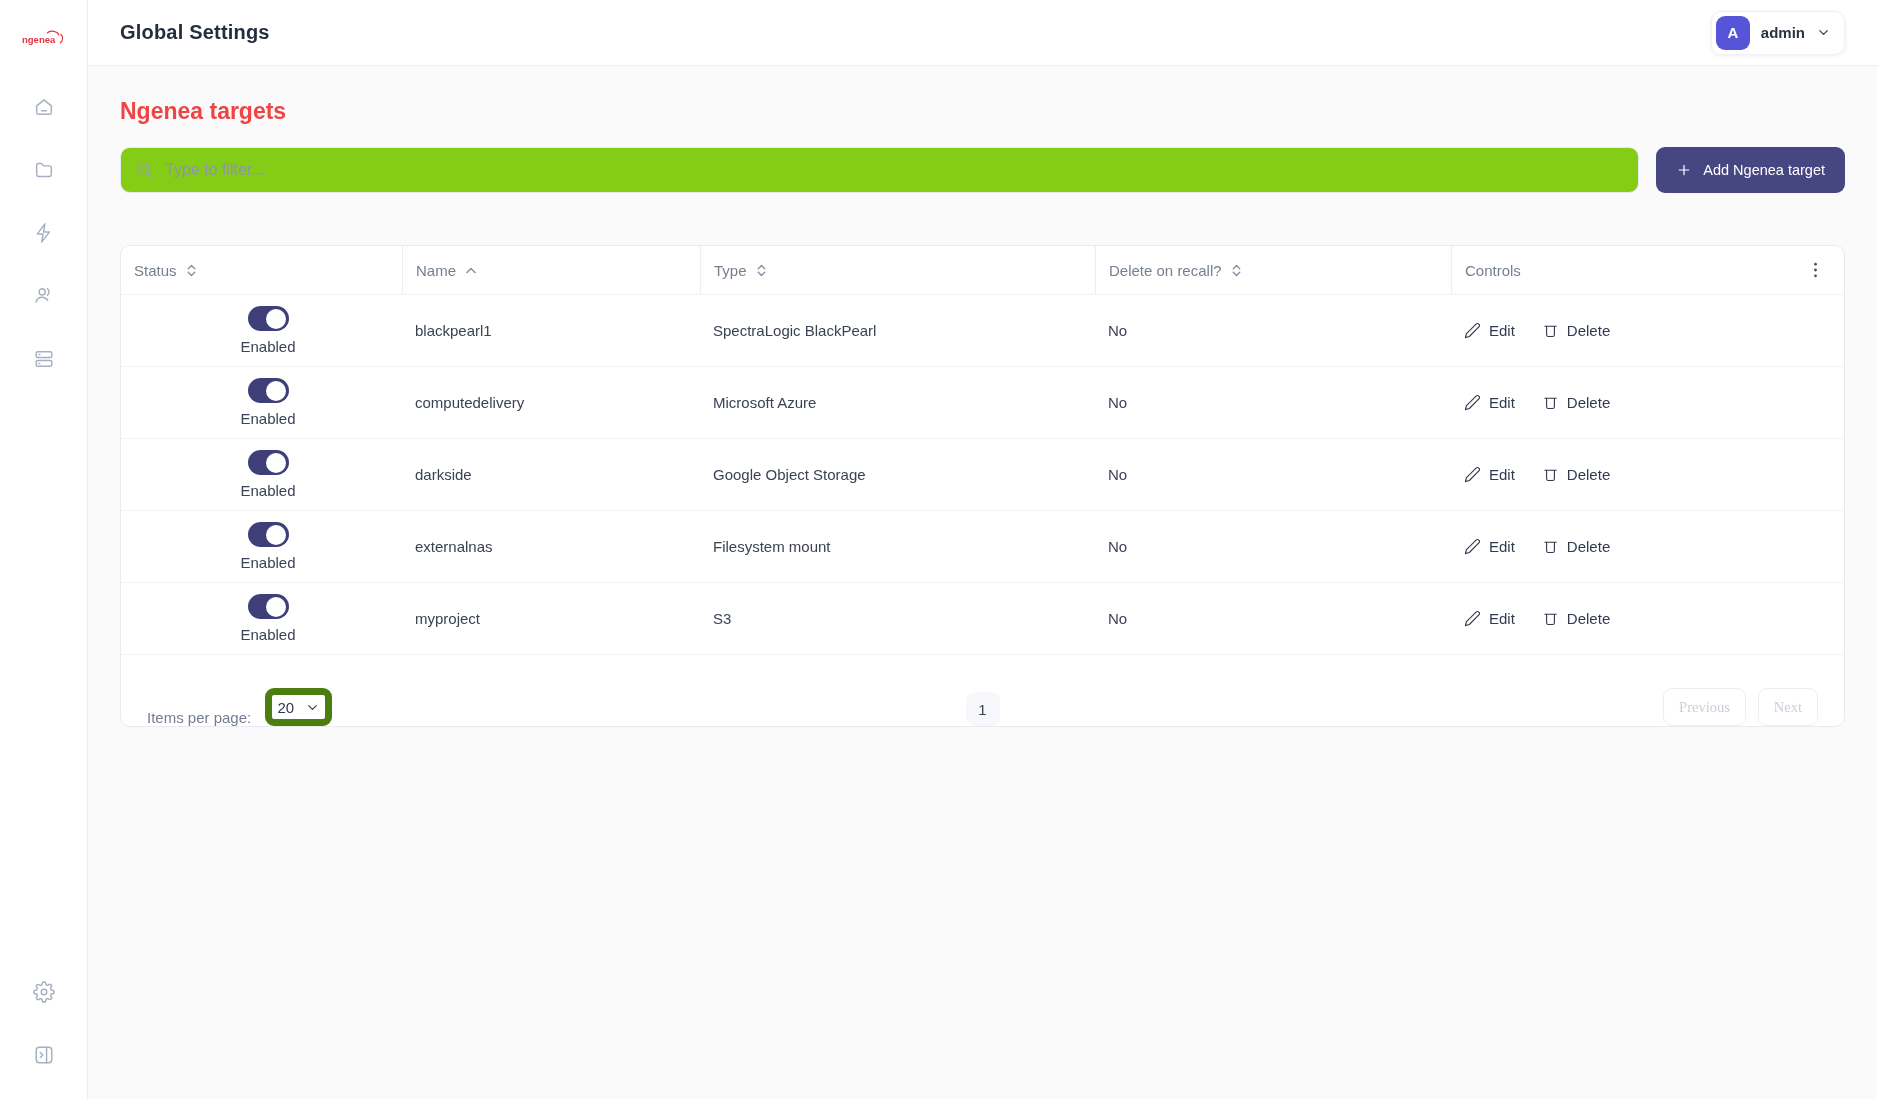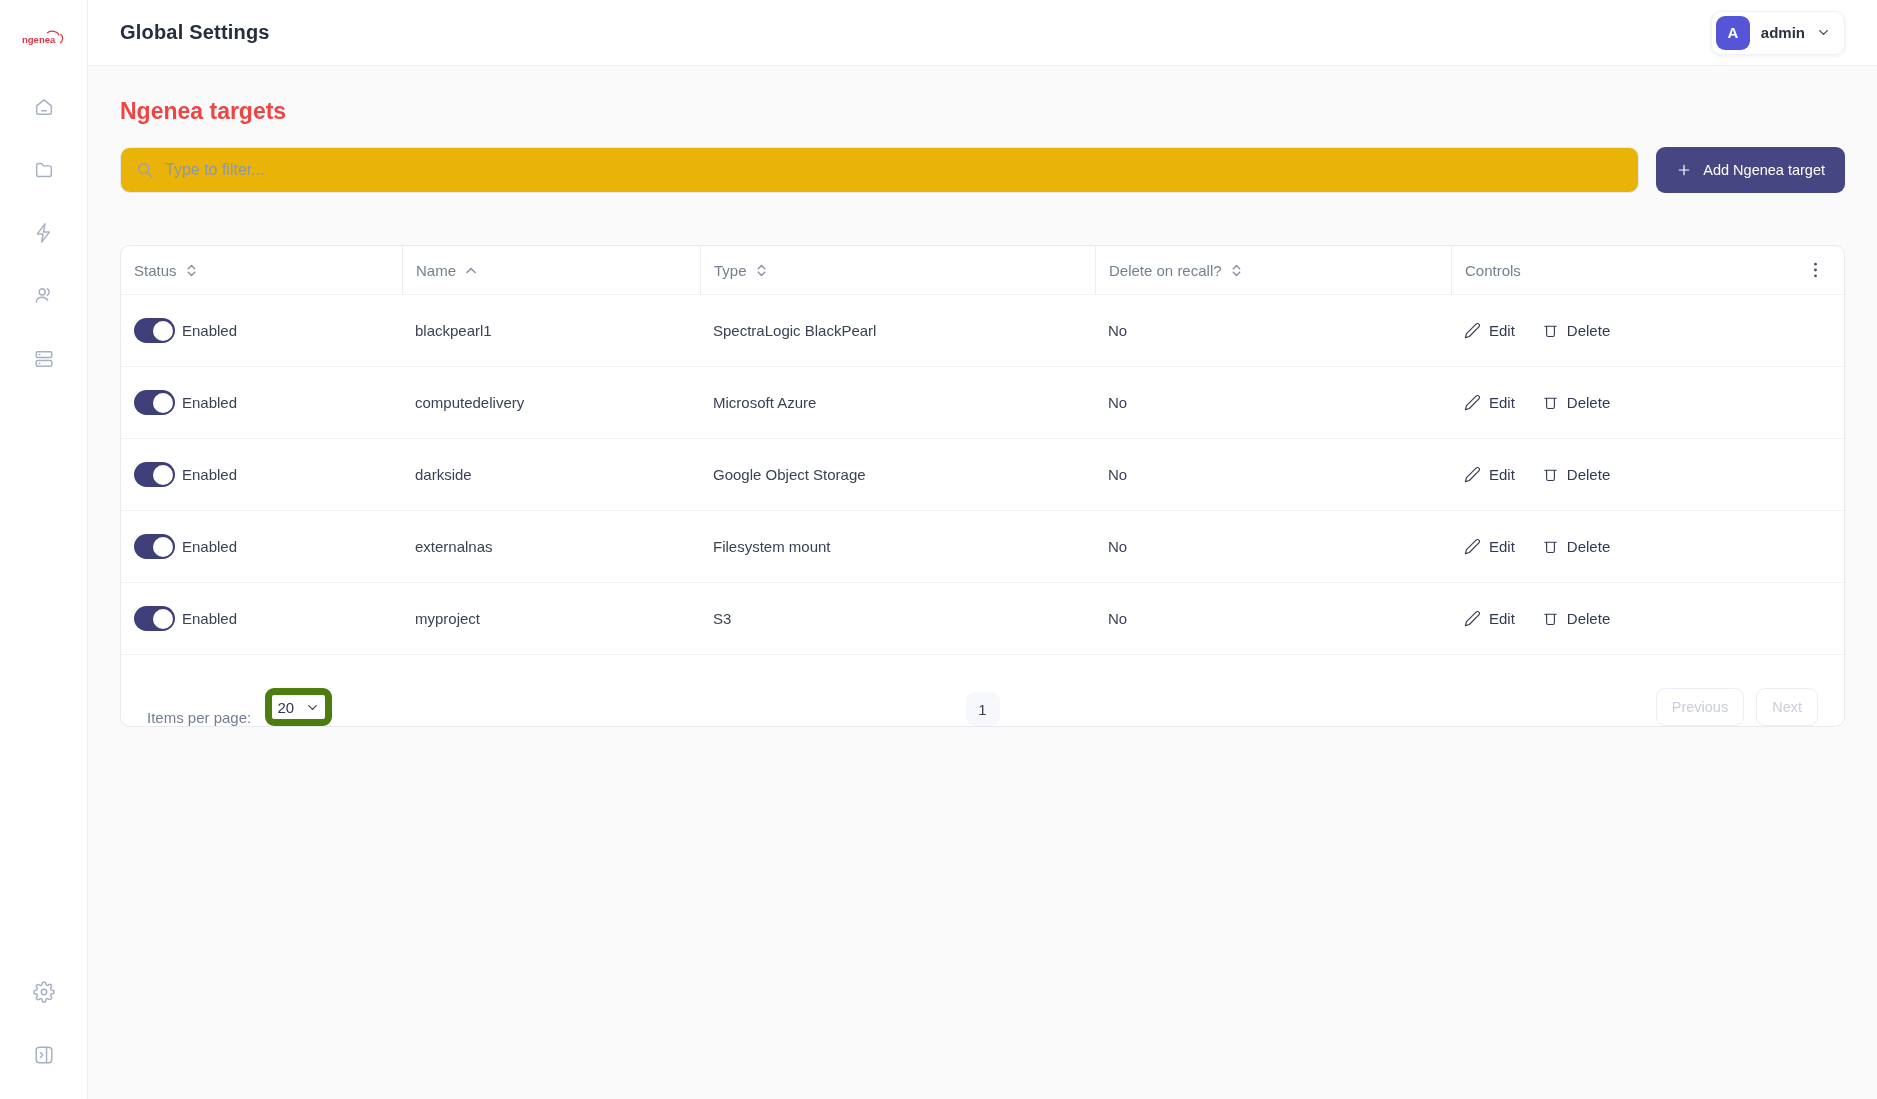--- a/index.html
+++ b/index.html
@@ -24,60 +24,60 @@
     border:1px solid #F0F1F5; box-shadow:0 1px 4px rgba(25,35,65,.07); border-radius:10px;
     padding:4px 13px 4px 4px; height:44px; cursor:pointer; }
   .avatar { width:34px; height:34px; border-radius:9px; background:#5655D7; color:#fff;
     font-weight:bold; font-size:15px; display:grid; place-items:center; }
   .user-name { font-size:15px; font-weight:bold; color:#2A3242; }
 
   .content { flex:1; background:#FAFAFB; padding:32px 32px 0; }
   .section-title { font-size:23px; font-weight:bold; color:#ef4444; margin-bottom:22px; }
 
   .toolbar { display:flex; gap:17px; }
-  .search-box { flex:1; height:46px; background:#eab308; border:1px solid #E7E9EF; border-radius:10px;
+  .search-box { flex:1; height:46px; background:#84cc16; border:1px solid #E7E9EF; border-radius:10px;
     display:flex; align-items:center; padding:0 14px; gap:10px; }
   .search-box input { flex:1; border:none; outline:none; background:transparent;
     font-size:16px; color:#3A4254; font-family:"Liberation Sans", sans-serif; }
   .search-box input::placeholder { color:#8D97A9; }
   .add-btn { height:46px; flex-shrink:0; background:#464683; color:#fff; border:none; border-radius:9px;
     font-size:14.5px; font-family:"Liberation Sans", sans-serif; padding:0 20px;
     display:flex; align-items:center; gap:11px; cursor:pointer; }
 
   
   .card { margin-top:52px; background:#fff; border:1px solid #E9EAF0; border-radius:10px; }
   .grid-row { display:grid; grid-template-columns:281px 298px 395px 356px 1fr; }
   .thead { height:48px; align-items:center; color:#75808F; font-size:15px; position:relative; }
   .th { height:100%; display:flex; align-items:center; gap:9px; padding-left:13px; cursor:pointer; }
   .th + .th { border-left:1px solid #EDEEF3; }
   .kebab { position:absolute; right:18px; top:8px; width:22px; height:32px; display:grid;
     place-items:center; cursor:pointer; }
   .trow { height:72px; align-items:center; border-top:1px solid #F1F2F6; font-size:15px; color:#3A4254; }
   .cell { padding-left:13px; display:flex; align-items:center; }
-  .status-cell { gap:7px; }
+  .status-cell { gap:7px;flex-direction:column; }
   .toggle { width:41px; height:25px; border-radius:13px; background:#3E3F79; position:relative;
     display:inline-block; cursor:pointer; flex-shrink:0; }
   .toggle .knob { position:absolute; top:2.5px; right:2.5px; width:20px; height:20px;
     border-radius:50%; background:#fff; }
   .controls-cell { gap:27px; }
   .action { display:flex; align-items:center; gap:8px; color:#323A52; cursor:pointer; }
 
   
   .tfoot { height:72px; display:flex; align-items:flex-end; padding:0 26px; position:relative;
     border-top:1px solid #F1F2F6; }
   .ipp-label { font-size:15px; color:#747E90; }
   .ipp-select { margin-left:14px; width:67px; height:38px; border:7px solid #4d7c0f; border-radius:9px;
     background:#fff; display:flex; align-items:center; justify-content:center; gap:11px;
     font-size:15px; color:#2F3850; cursor:pointer; }
   .page-btn { position:absolute; left:50%; transform:translateX(-50%); width:34px; height:34px;
     background:#F7F8FB; border-radius:9px; display:grid; place-items:center; font-size:15px;
     color:#3A4254; cursor:pointer; }
   .pager { margin-left:auto; display:flex; gap:12px; }
   .pager-btn { height:38px; padding:0 15px; background:#fff; border:1px solid #EDEEF3; border-radius:9px;
-    color:#C9CEDA; font-size:14.5px; font-family:Liberation Sans, sans-serif; cursor:default; }
+    color:#C9CEDA; font-size:14.5px; font-family:Liberation Serif, serif; cursor:default; }
 </style>
 </head>
 <body>
 
 <div class="sidebar">
   <div class="logo">
     <svg width="48" height="24" viewBox="0 0 48 24">
       <path d="M27 7 a7 5.5 0 0 1 12 2.5" fill="none" stroke="#E0353F" stroke-width="1.1"></path>
       <path d="M40.5 8 a5.5 5.5 0 0 1 -0.5 9" fill="none" stroke="#E0353F" stroke-width="1.1"></path>
       <text x="2" y="16.5" font-size="9.5" font-weight="bold" fill="#E0353F">ngenea</text>

